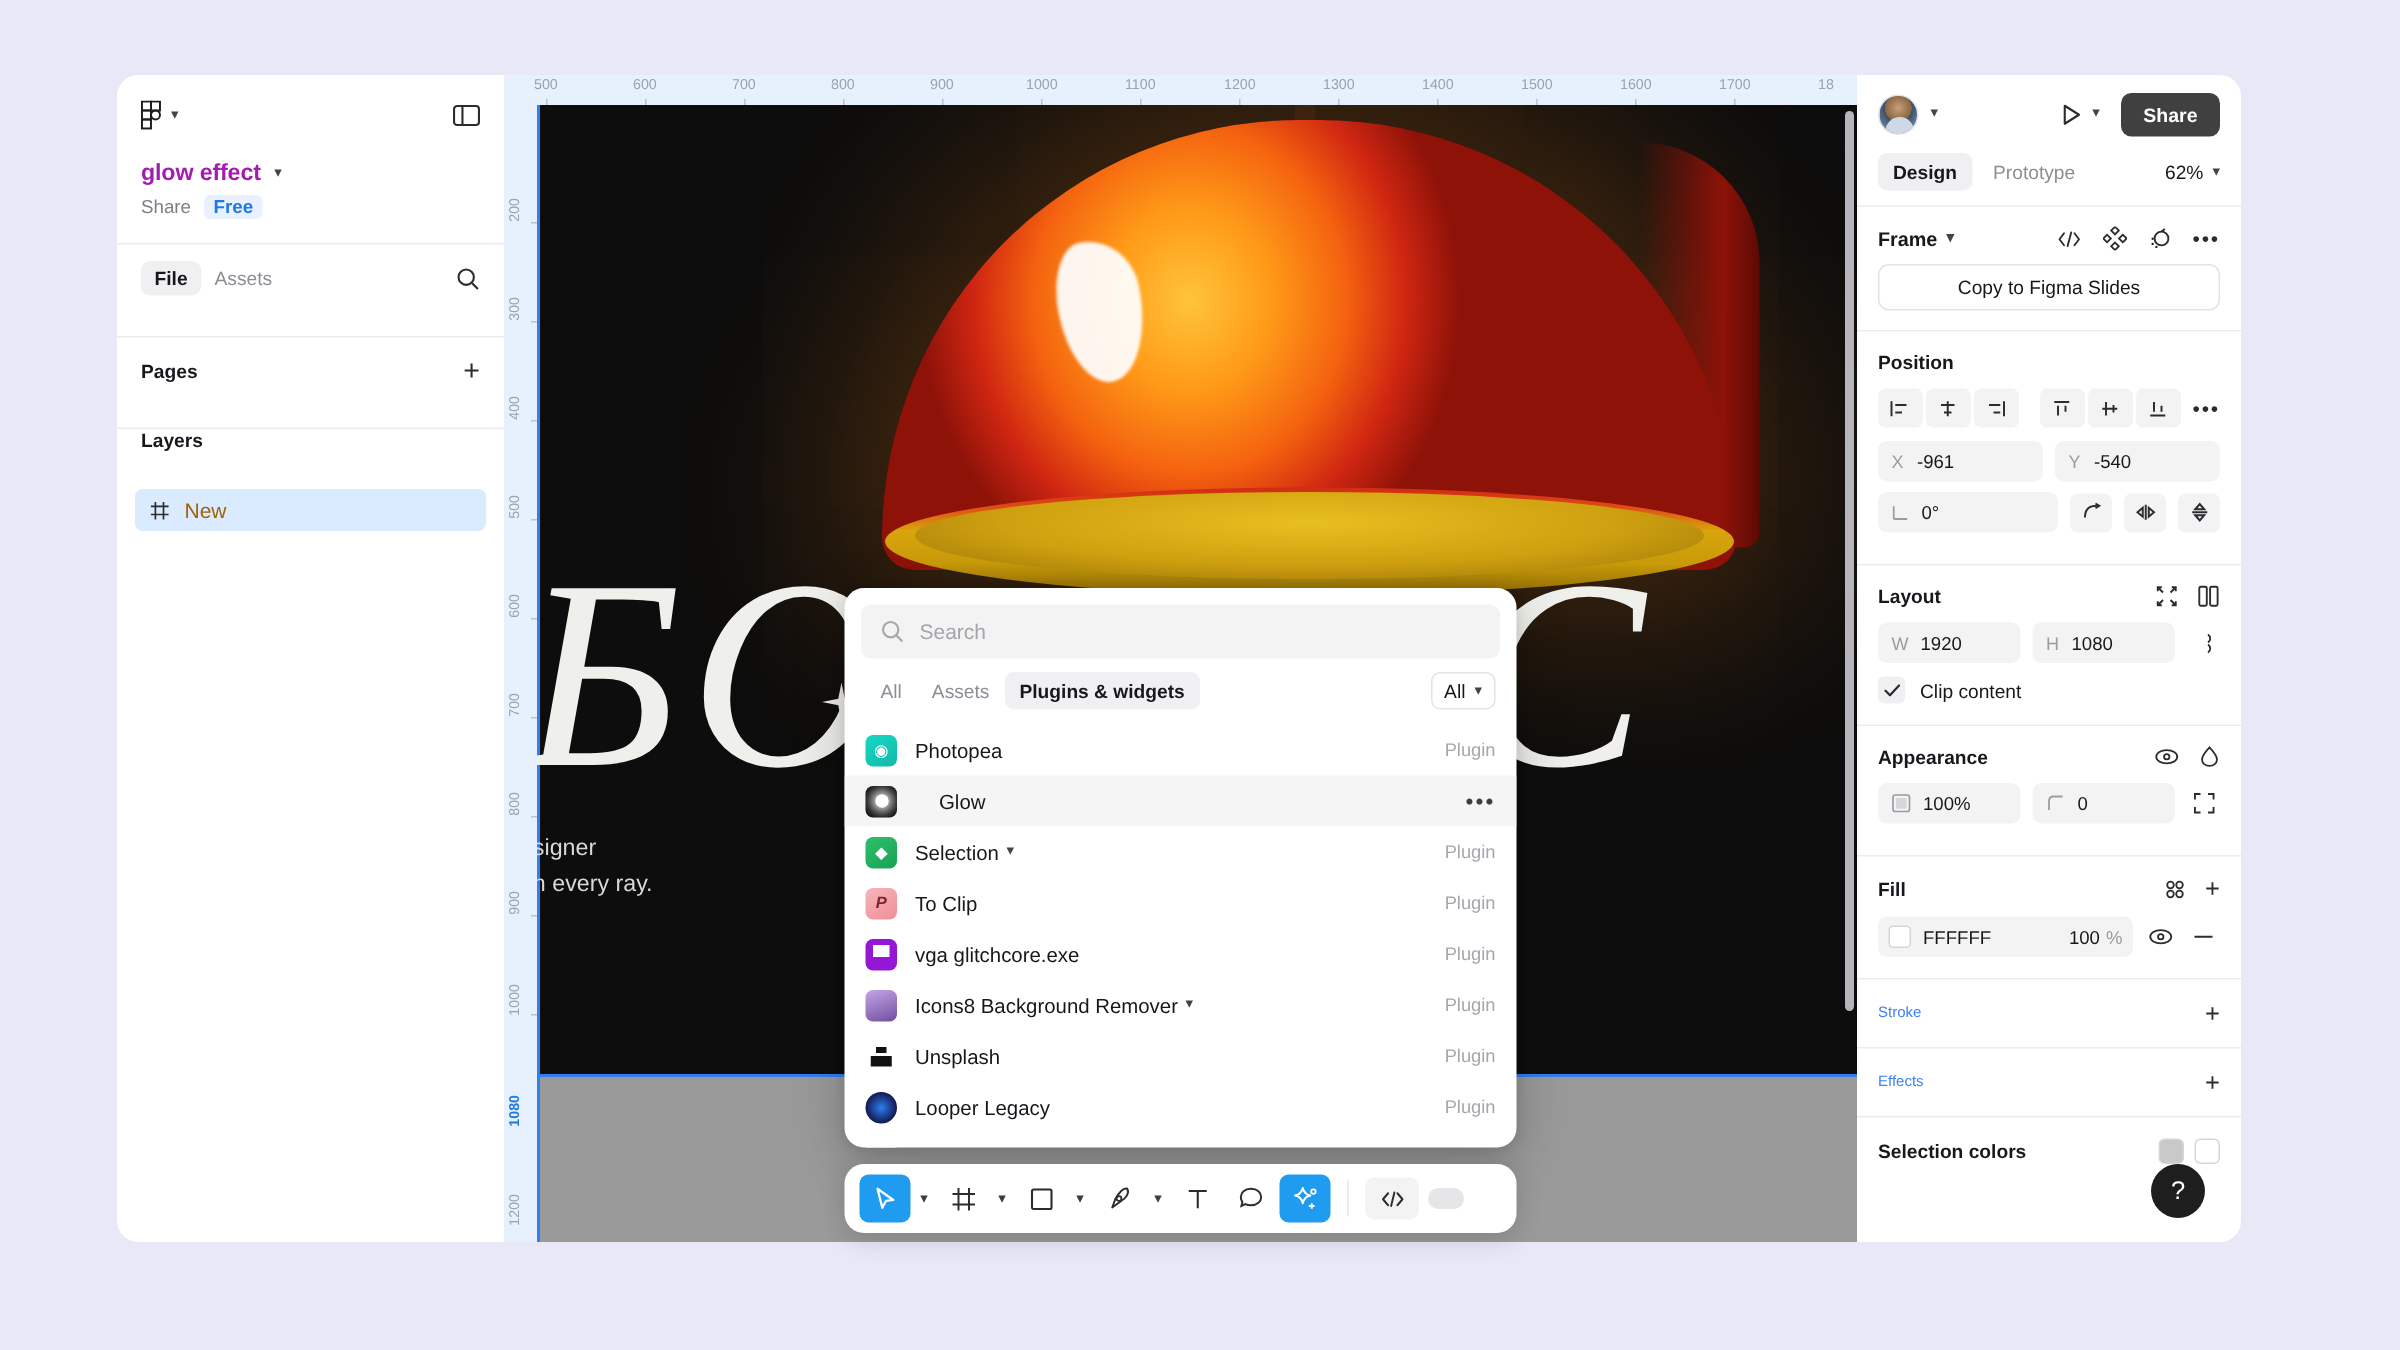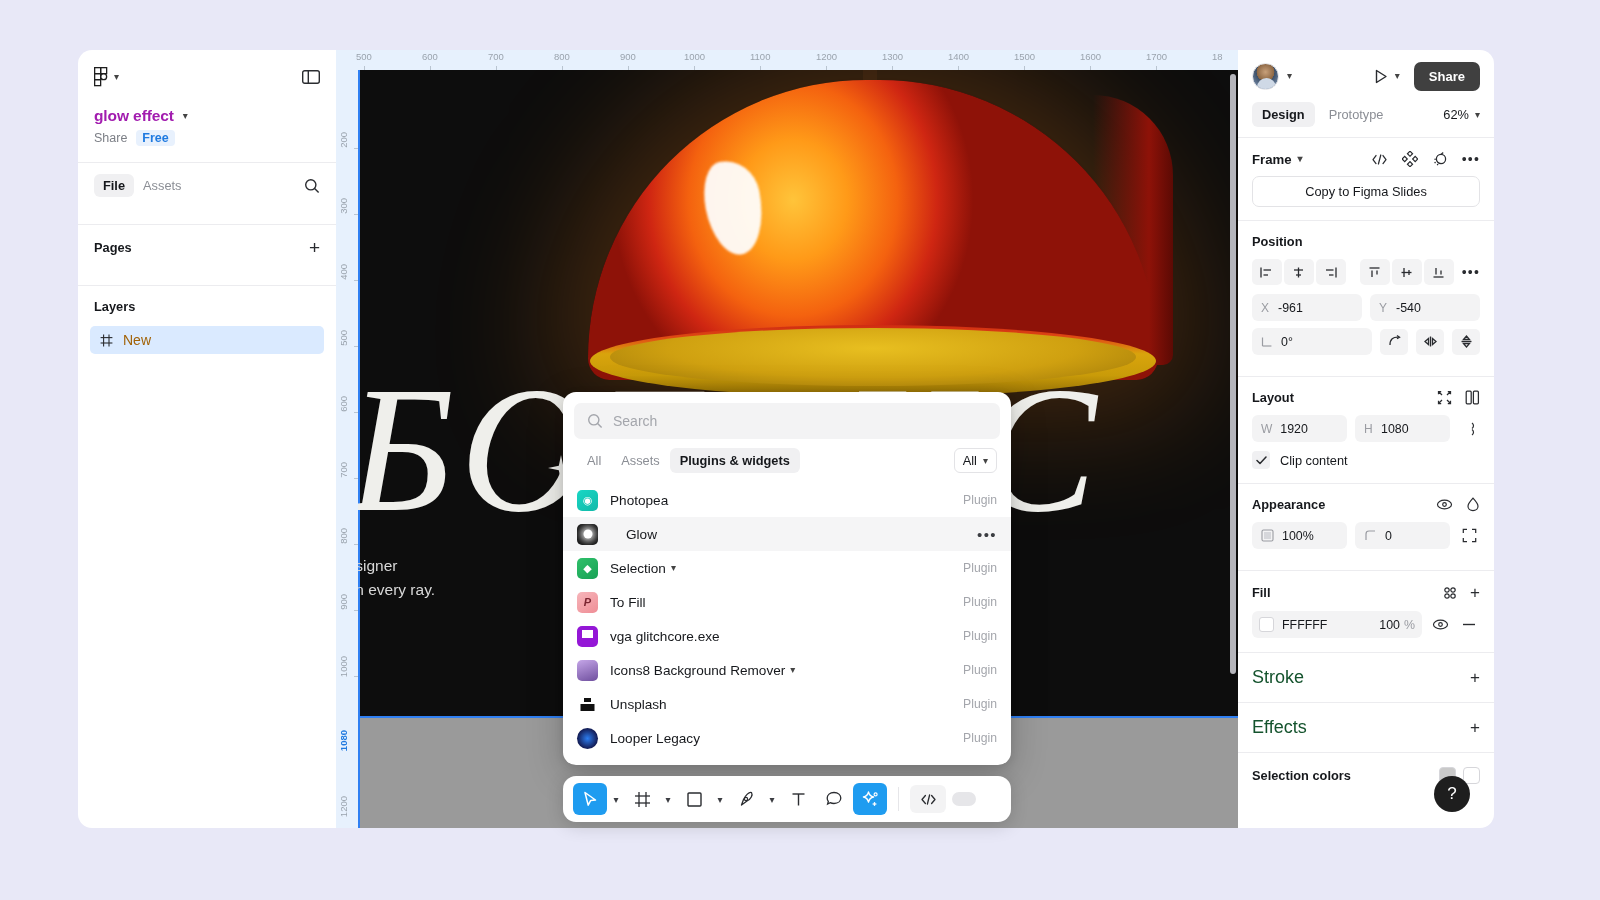--- a/index.html
+++ b/index.html
@@ -44,21 +44,21 @@
   .lp-tab.active { background:#f0f0f2; color:#16181c; font-weight:700; }
   .lp-search-icon { margin-left:auto; color:#3b3d42; display:flex; }
 
   .lp-section {
     display:flex; align-items:center; justify-content:space-between;
     padding:0 16px; height:44px;
   }
   .lp-section-label { font-size:12.8px; font-weight:700; color:#16181c; }
   .lp-plus { color:#2a2c30; font-size:19px; line-height:1; cursor:pointer; }
 
-  .layers-head { padding:0 16px; height:40px; display:flex; align-items:center; }
+  .layers-head { padding:0 16px; height:40px; display:flex; }
   .layer-row {
     margin:0 12px; height:28px; display:flex; align-items:center; gap:10px;
     padding:0 10px; border-radius:5px; background:#daeaff; cursor:pointer;
   }
   .layer-name { font-size:14px; color:#a16207; }
 
   
   .canvas-wrap {
     position:absolute; left:336px; top:50px; width:902px; height:778px;
     background:#0d0d0d; overflow:hidden;
@@ -324,21 +324,21 @@
   }
   .swatch { width:15px; height:15px; border-radius:3px; background:#fff; border:1px solid #d6d6da; }
   .fill-hex { color:#16181c; }
   .fill-op { margin-left:auto; display:flex; align-items:center; gap:4px; }
   .fill-op .v { color:#16181c; }
   .fill-op .p { color:#9a9ca2; }
 
   .rp-collapsed {
     padding:14px; display:flex; align-items:center;
   }
-  .rp-collapsed .t { font-size:18px; color:#14532d; }
+  .rp-collapsed .t { font-size:10px; color:#3b82f6; }
   .rp-collapsed .plus { margin-left:auto; color:#2a2c30; font-size:17px; cursor:pointer; line-height:1; }
 
   .selcolors { padding:14px; display:flex; align-items:center; }
   .selcolors .t { font-size:12.8px; font-weight:700; color:#16181c; }
   .selcolors .sw-wrap { margin-left:auto; display:flex; align-items:center; gap:7px; }
   .sw { width:17px; height:17px; border-radius:4px; border:1px solid #d6d6da; }
 
   .help-btn {
     position:absolute; left:1434px; top:776px; width:36px; height:36px;
     border-radius:50%; background:#1e1e1e; color:#fff;
@@ -543,21 +543,21 @@
         <span class="po-icon ic-easo">◆</span>
         <span class="po-name">
           <span>Selection</span>
           <span class="chev">▾</span>
         </span>
         <span class="po-tag">Plugin</span>
       </div>
 
       <div class="po-item">
         <span class="po-icon ic-topath">P</span>
-        <span class="po-name">To Fill</span>
+        <span class="po-name">To Clip</span>
         <span class="po-tag">Plugin</span>
       </div>
 
       <div class="po-item">
         <span class="po-icon ic-vga"></span>
         <span class="po-name">vga glitchcore.exe</span>
         <span class="po-tag">Plugin</span>
       </div>
 
       <div class="po-item">

